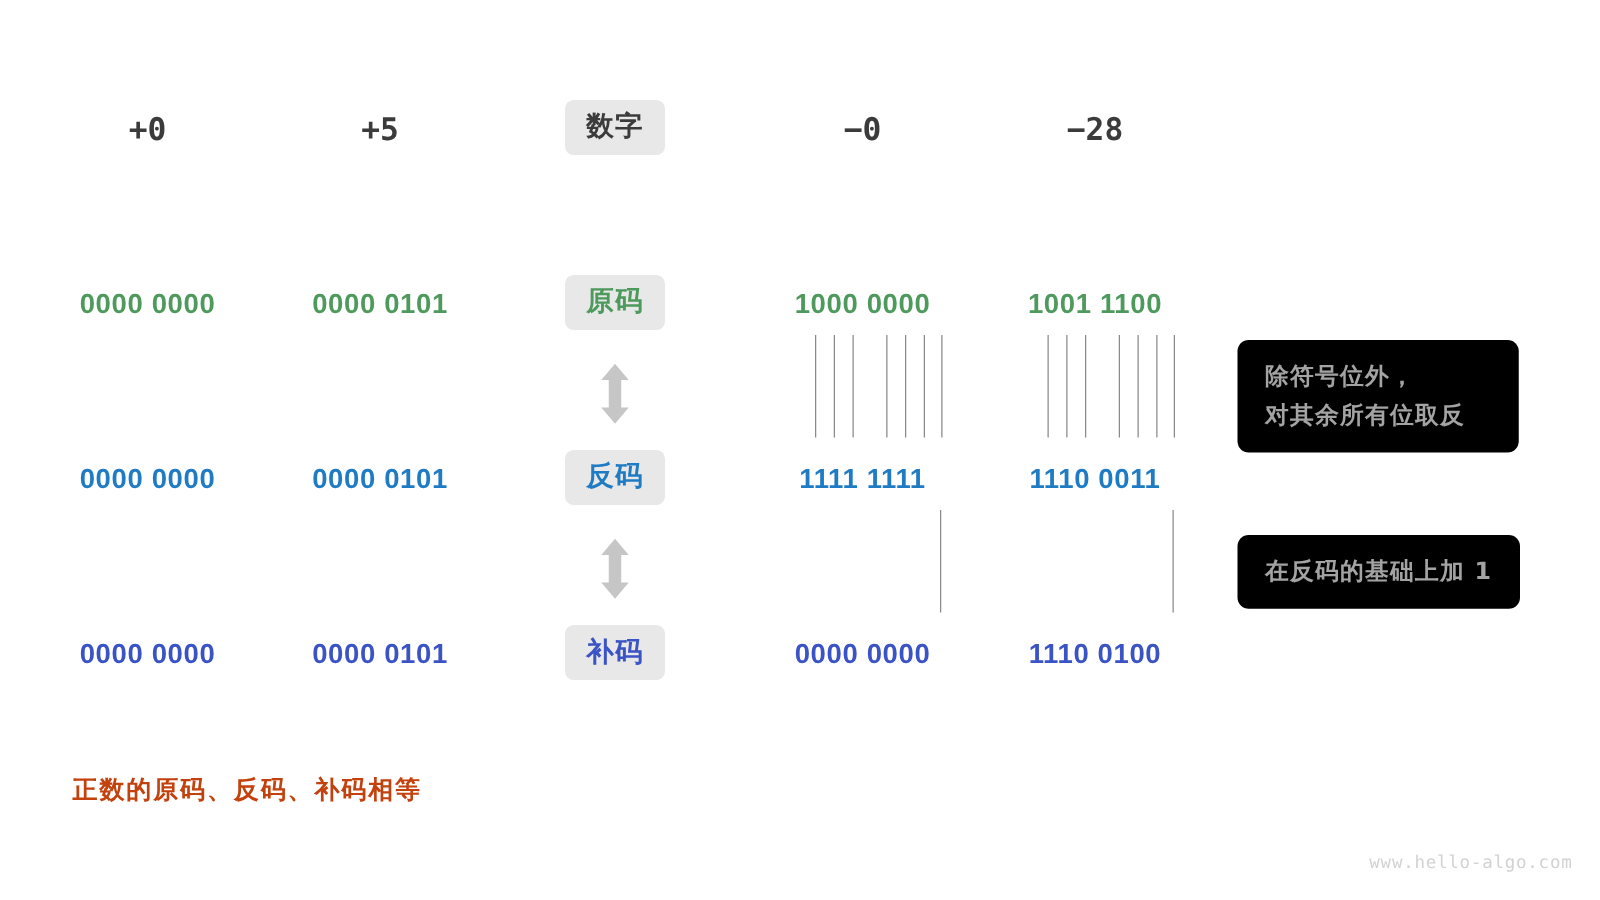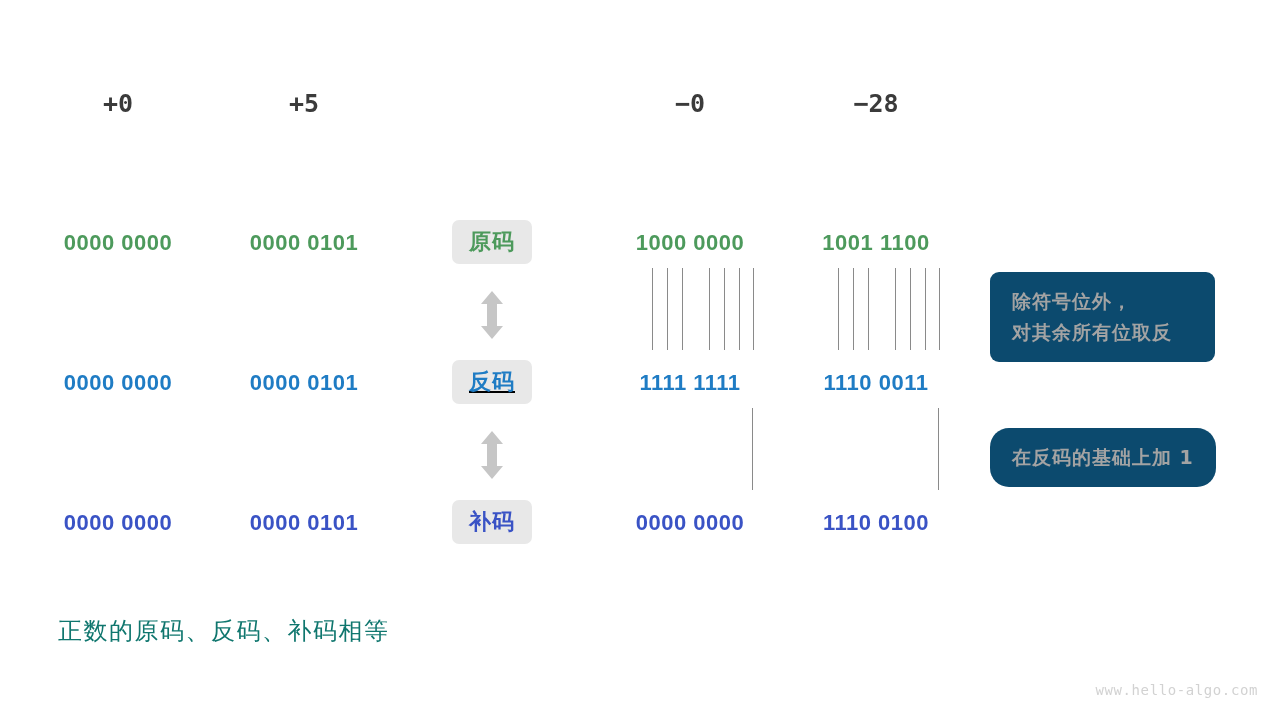--- a/index.html
+++ b/index.html
@@ -95,36 +95,36 @@
   
   .connector {
     position: absolute;
     background: #8a8a8a;
     width: 1px;
   }
 
   
   .note {
     position: absolute;
-    background: #0c4a6e;
+    background: #000000;
     border-radius: 9px;
     color: #a3a3a3;
     font-size: 19px;
     font-weight: bold;
     line-height: 31px;
     letter-spacing: 1px;
     padding: 14px 22px;
   }
 
   
   .caption {
     position: absolute;
-    color: #0f766e;
-    font-size: 24px;
-    font-weight: normal;
+    color: #c2410c;
+    font-size: 20px;
+    font-weight: bold;
     letter-spacing: 1.5px;
     line-height: 30px;
     white-space: nowrap;
   }
 
   
   .watermark {
     position: absolute;
     right: 22px;
     bottom: 22px;
@@ -135,20 +135,23 @@
   }
 </style>
 </head>
 <body>
 
 <div class="canvas">
 
   <div class="cell col-a row-head head-num">+0</div>
   <div class="cell col-b row-head head-num">+5</div>
 
+  <div class="badge-wrap" style="top:80px;">
+    <span class="badge dark">数字</span>
+  </div>
 
   <div class="cell col-c row-head head-num">−0</div>
   <div class="cell col-d row-head head-num">−28</div>
 
   <div class="cell col-a row-1 binary green">0000 0000</div>
   <div class="cell col-b row-1 binary green">0000 0101</div>
 
   <div class="badge-wrap" style="top:220px;">
     <span class="badge green">原码</span>
   </div>
@@ -174,21 +177,21 @@
 
   <div class="arrow" style="top:290px; height:50px;">
     <svg width="26" height="50" viewBox="0 0 26 50" aria-hidden="true">
       <path d="M13 1 L24 14 L18 14 L18 36 L24 36 L13 49 L2 36 L8 36 L8 14 L2 14 Z" fill="#c6c6c6"></path>
     </svg>
   </div>
 
   <div class="cell col-a row-2 binary blue">0000 0000</div>
   <div class="cell col-b row-2 binary blue">0000 0101</div>
 
-  <div class="badge-wrap" style="top:360px;text-decoration:underline;">
+  <div class="badge-wrap" style="top:360px;">
     <span class="badge blue">反码</span>
   </div>
 
   <div class="cell col-c row-2 binary blue">1111 1111</div>
   <div class="cell col-d row-2 binary blue">1110 0011</div>
 
   <div class="connector" style="left:752px; top:408px; height:82px;"></div>
   <div class="connector" style="left:938px; top:408px; height:82px;"></div>
 
   <div class="arrow" style="top:430px; height:50px;">
@@ -205,21 +208,21 @@
   </div>
 
   <div class="cell col-c row-3 binary indigo">0000 0000</div>
   <div class="cell col-d row-3 binary indigo">1110 0100</div>
 
   <div class="note" style="left:990px; top:272px; width:225px;">
     <div>除符号位外，</div>
     <div>对其余所有位取反</div>
   </div>
 
-  <div class="note" style="left:990px; top:428px;border-radius:19px;">
+  <div class="note" style="left:990px; top:428px;">
     <div>在反码的基础上加  1</div>
   </div>
 
   <div class="caption" style="left:58px; top:616px;">正数的原码、反码、补码相等</div>
 
 
   <div class="watermark">www.hello-algo.com</div>
 
 </div>
 

